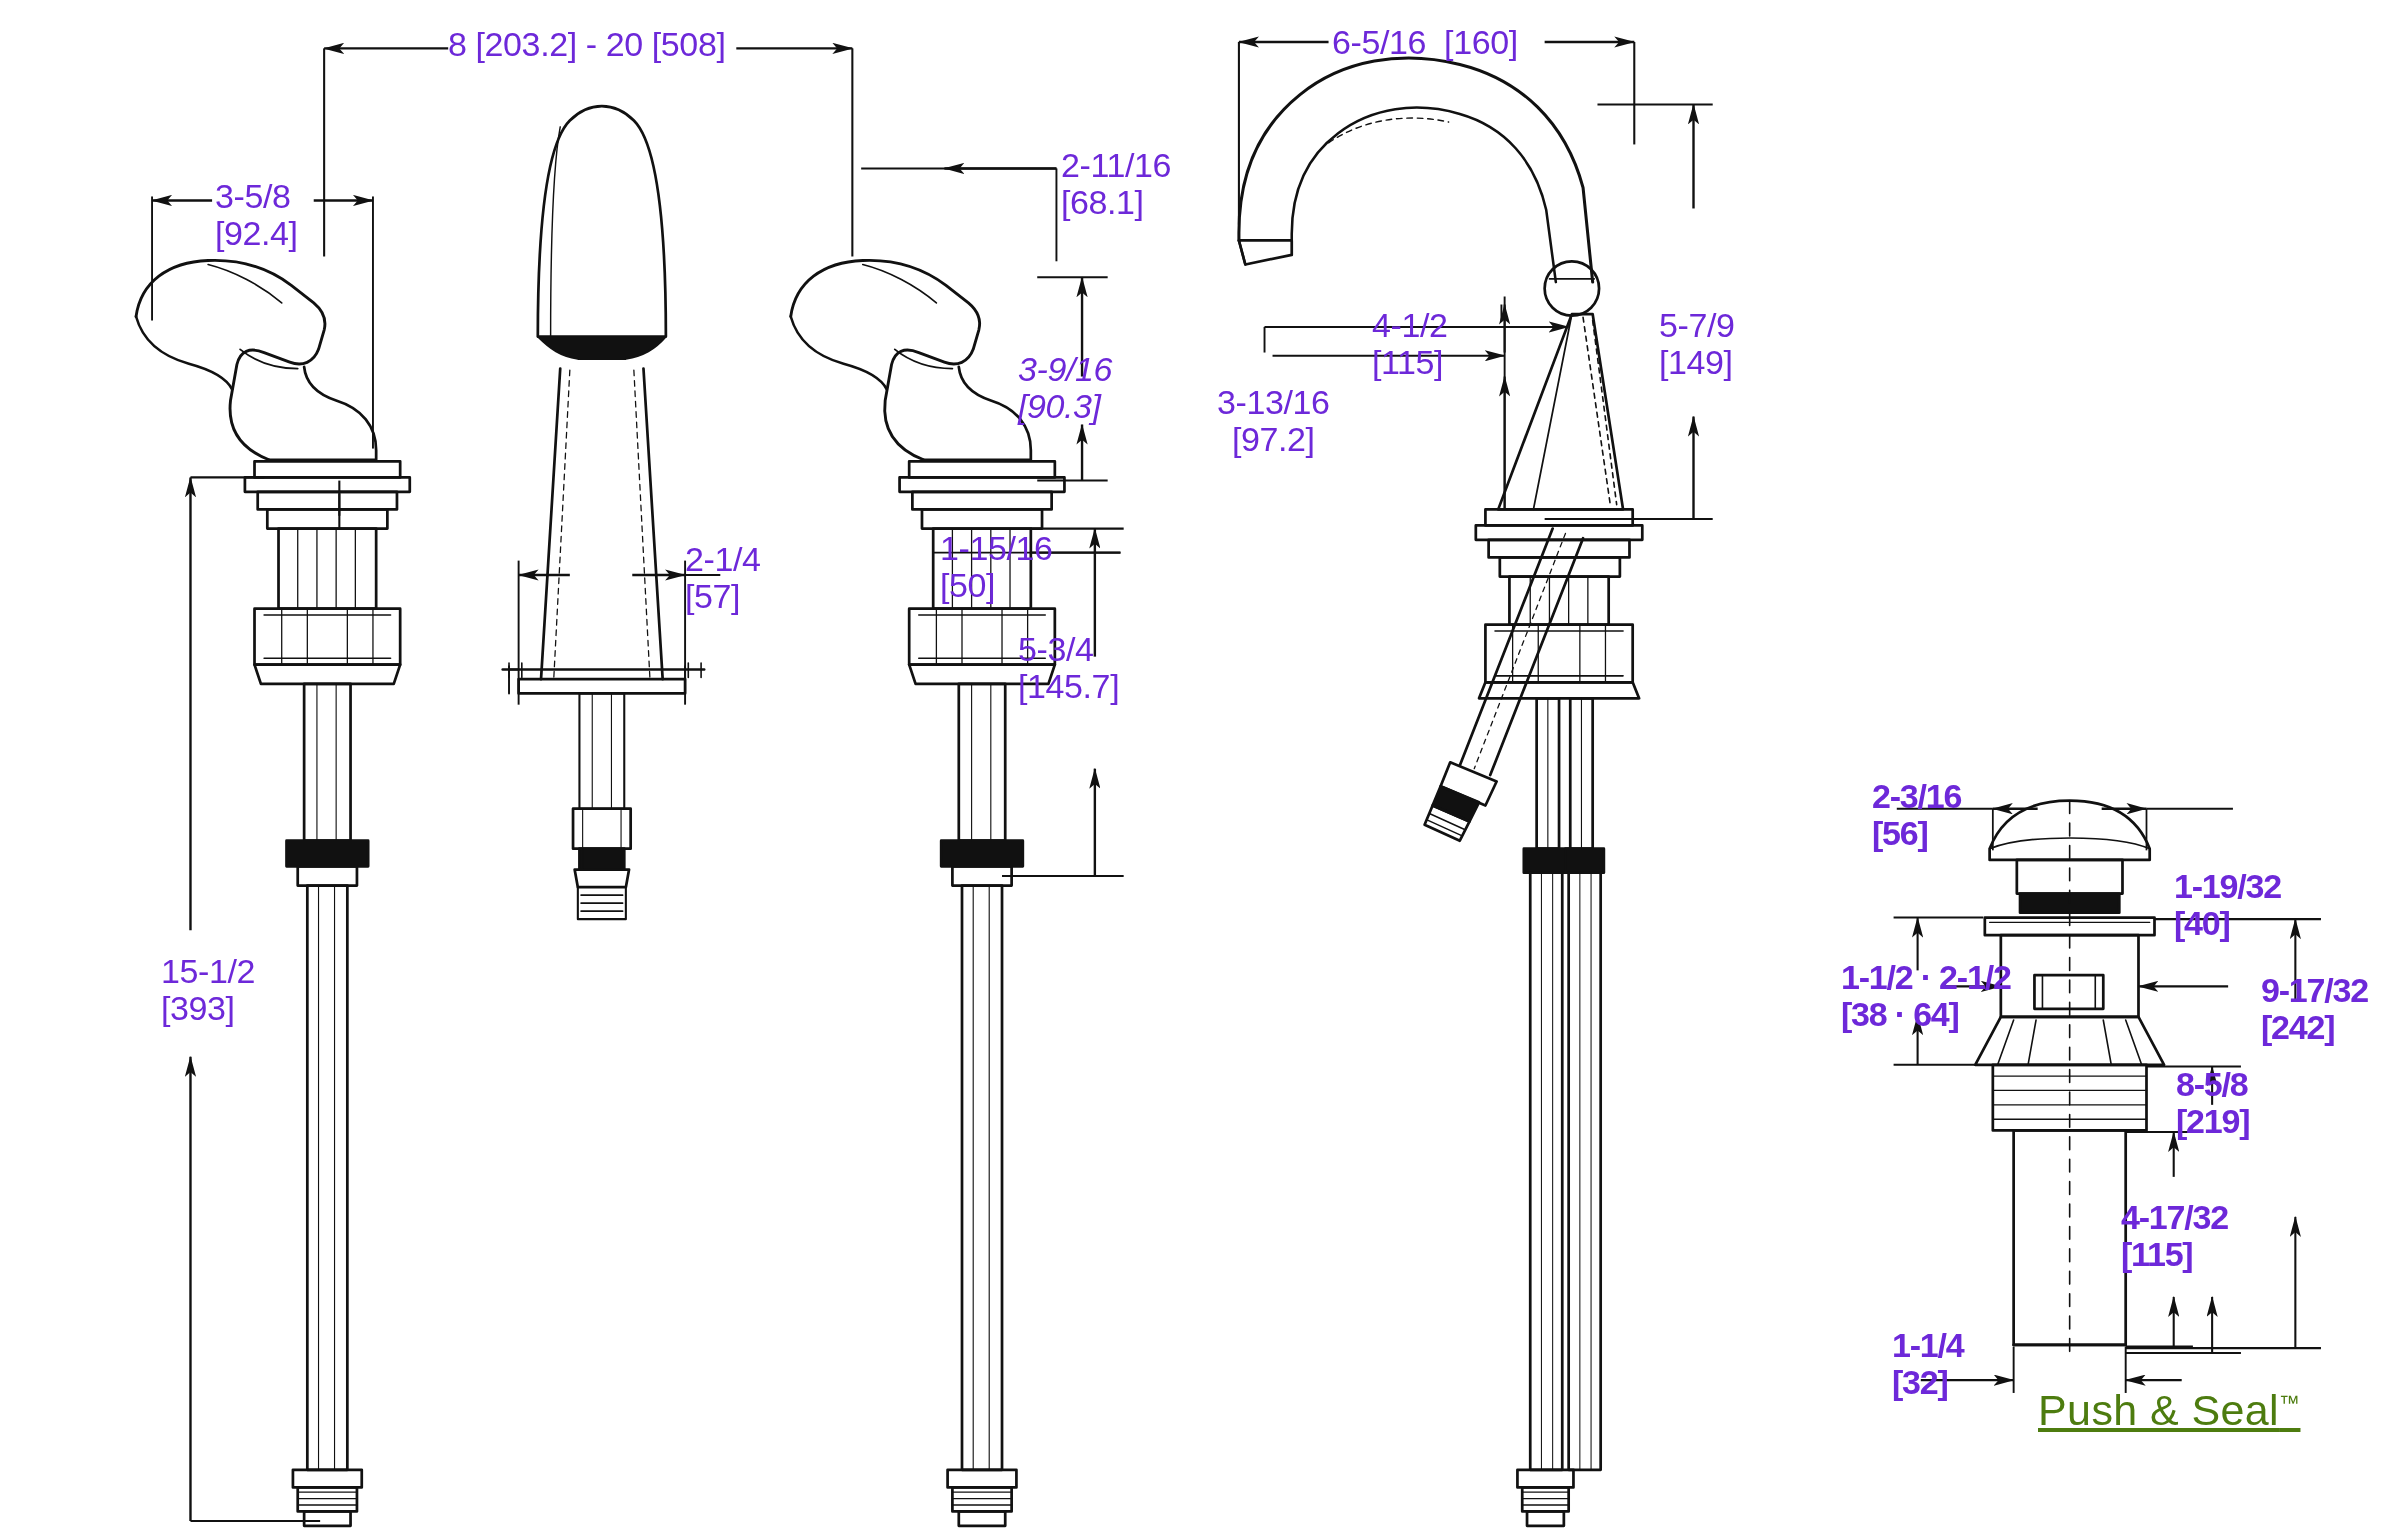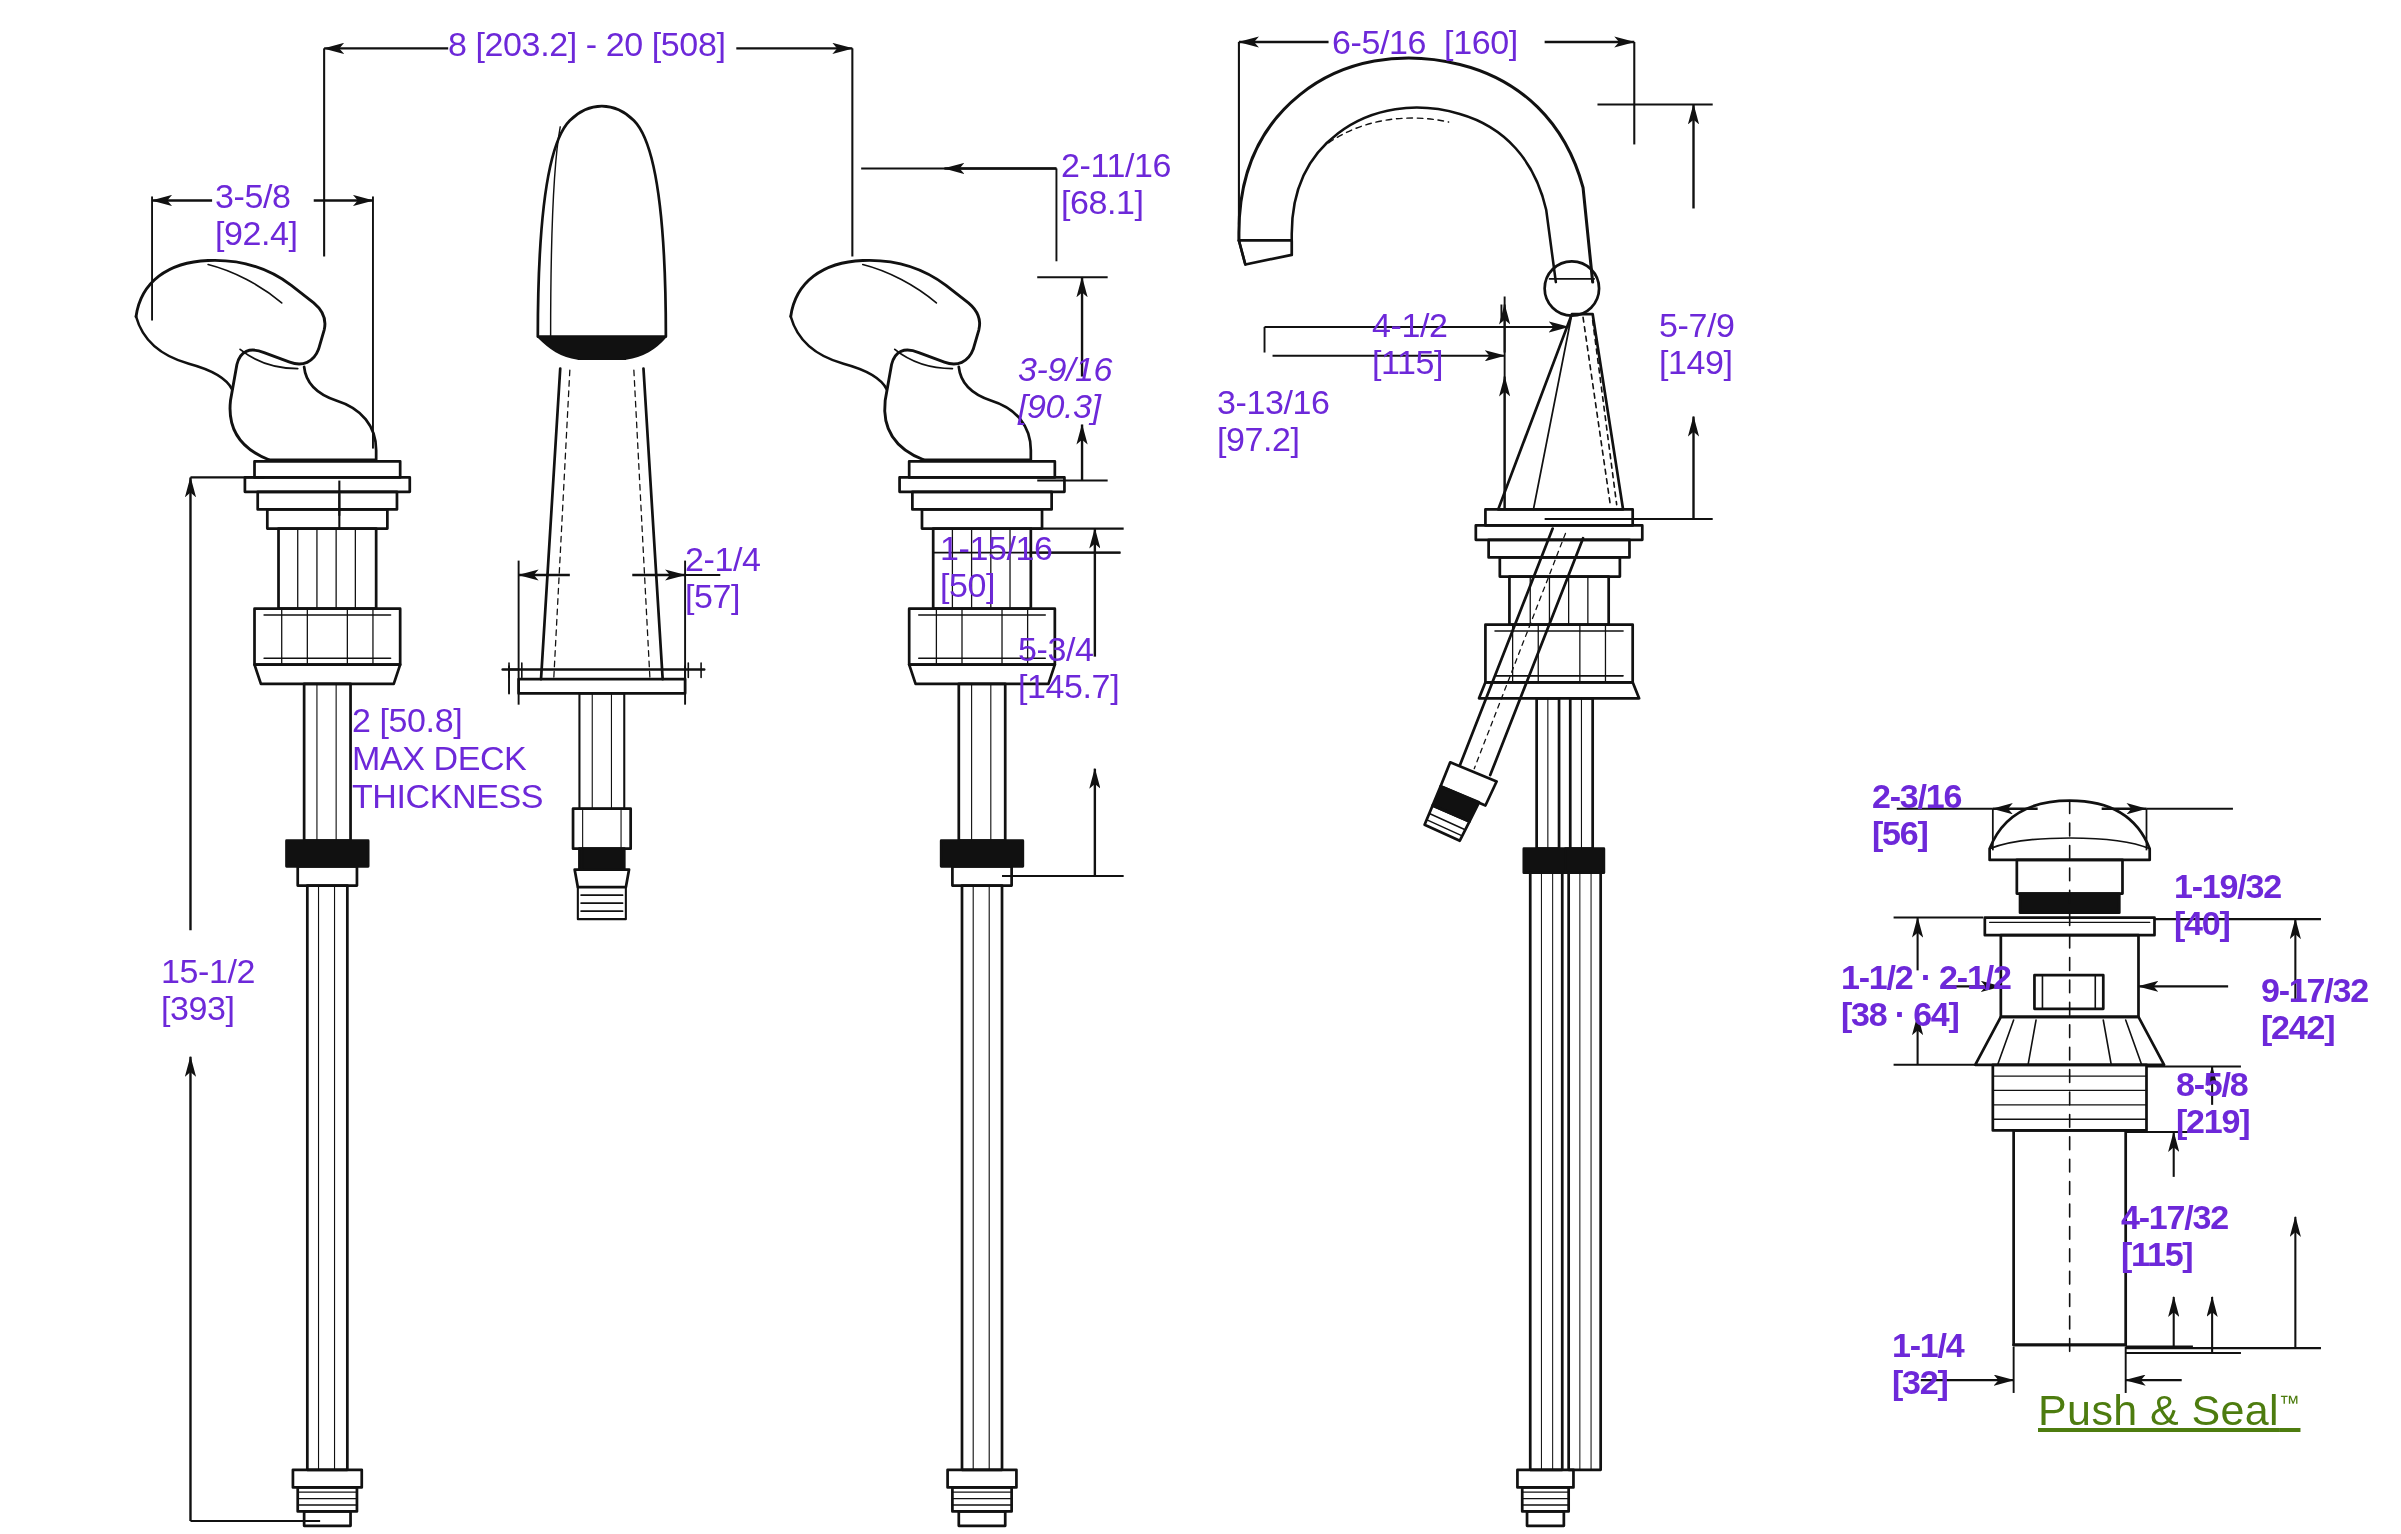--- a/index.html
+++ b/index.html
@@ -344,36 +344,33 @@
 
   <div class="dim-label" style="left:1018px; top:351px;font-style:italic;">3-9/16
 [90.3]</div>
 
   <div class="dim-label" style="left:940px; top:530px;">1-15/16
 [50]</div>
 
   <div class="dim-label" style="left:1018px; top:631px;">5-3/4
 [145.7]</div>
 
-  <div class="dim-label note" style="left:352px; top:701px;">2 [50.8]
-MAX DECK
-THICKNESS</div>
 
   <div class="dim-label" style="left:141px; top:953px;margin-left:20px;">15-1/2
 [393]</div>
 
   <div class="dim-label" style="left:1332px; top:24px;">6-5/16  [160]</div>
 
   <div class="dim-label" style="left:1659px; top:307px;">5-7/9
 [149]</div>
 
   <div class="dim-label" style="left:1372px; top:307px;">4-1/2
 [115]</div>
 
-  <div class="dim-label" style="left:1217px; top:384px;">3-13/16
+  <div class="dim-label" style="left:1217px; top:384px;text-align:center;">3-13/16
 [97.2]</div>
 
   <div class="dim-label narrow" style="left:1872px; top:778px;">2-3/16
 [56]</div>
 
   <div class="dim-label narrow" style="left:2174px; top:868px;">1-19/32
 [40]</div>
 
   <div class="dim-label narrow" style="left:1841px; top:959px;">1-1/2 · 2-1/2
 [38 · 64]</div>

